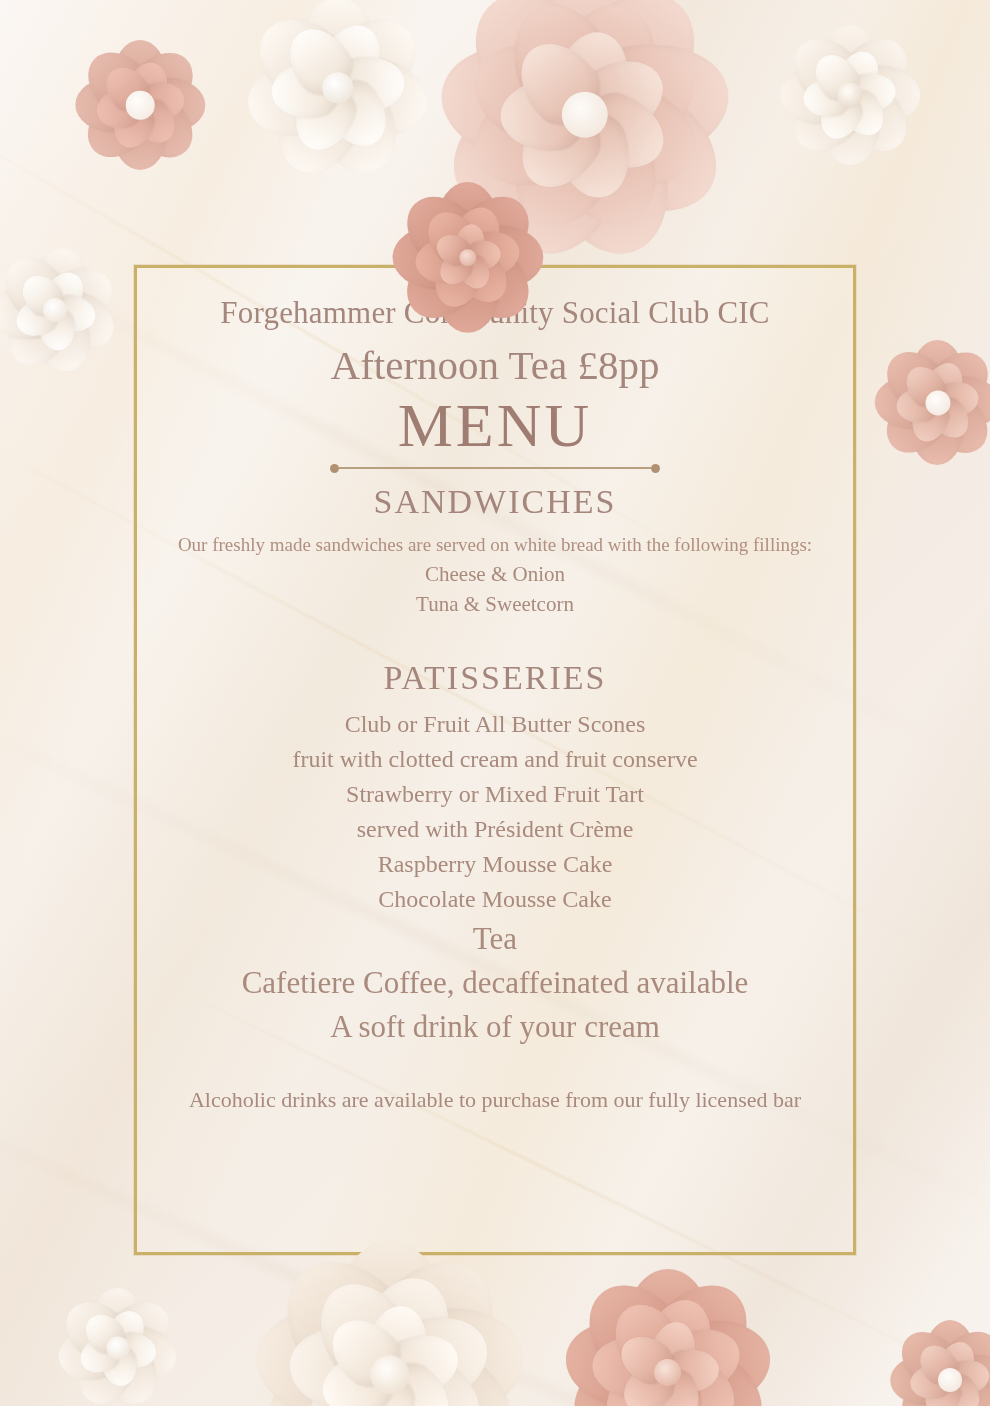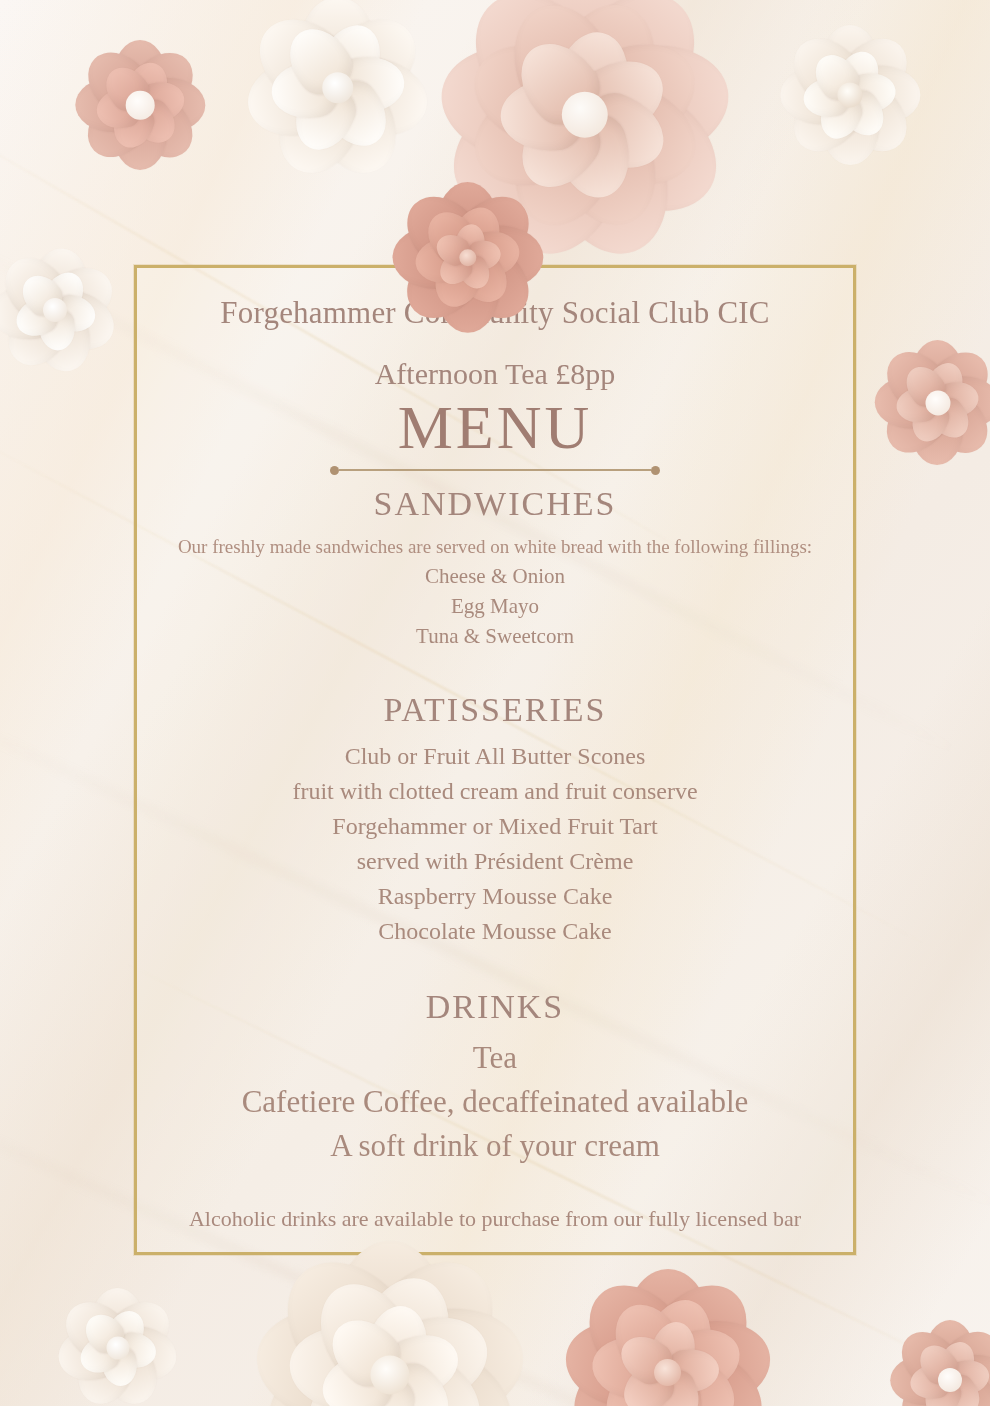--- a/index.html
+++ b/index.html
@@ -84,23 +84,23 @@
 
   .org-title {
     font-size: 31px;
     line-height: 1.25;
     letter-spacing: .2px;
     color: #a4867c;
     font-weight: 400;
     margin: 8px 0 2px 0;
   }
   .sub-title {
-    font-size: 30px;
+    font-size: 41px;
     color: #a4867c;
-    margin: 24px 0 0 0;
+    margin: 8px 0 0 0;
     font-weight: 400;
   }
   .menu-word {
     font-size: 62px;
     letter-spacing: 3px;
     color: #a07d72;
     margin: 4px 0 2px 0;
     font-weight: 400;
     line-height: 1.05;
   }
@@ -404,32 +404,30 @@
 
       <div class="divider">
         <span class="dot"></span>
         <span class="line"></span>
         <span class="dot"></span>
       </div>
 
       <div class="section-title">SANDWICHES</div>
       <div class="lead">Our freshly made sandwiches are served on white bread with the following fillings:</div>
       <div class="item">Cheese &amp; Onion</div>
-      <div class="item">Egg Mayo</div>
       <div class="item">Tuna &amp; Sweetcorn</div>
 
       <div class="section-title spaced">PATISSERIES</div>
       <div class="item big">Club or Fruit All Butter Scones</div>
       <div class="item big">fruit with clotted cream and fruit conserve</div>
-      <div class="item big">Forgehammer or Mixed Fruit Tart</div>
+      <div class="item big">Strawberry or Mixed Fruit Tart</div>
       <div class="item big">served with Président Crème</div>
       <div class="item big">Raspberry Mousse Cake</div>
       <div class="item big">Chocolate Mousse Cake</div>
 
-      <div class="section-title spaced">DRINKS</div>
       <div class="item sub">Tea</div>
       <div class="item sub">Cafetiere Coffee, decaffeinated available</div>
       <div class="item sub">A soft drink of your cream</div>
 
       <div class="footer-note">Alcoholic drinks are available to purchase from our fully licensed bar</div>
     </div>
   </div>
 
 </div>
 

